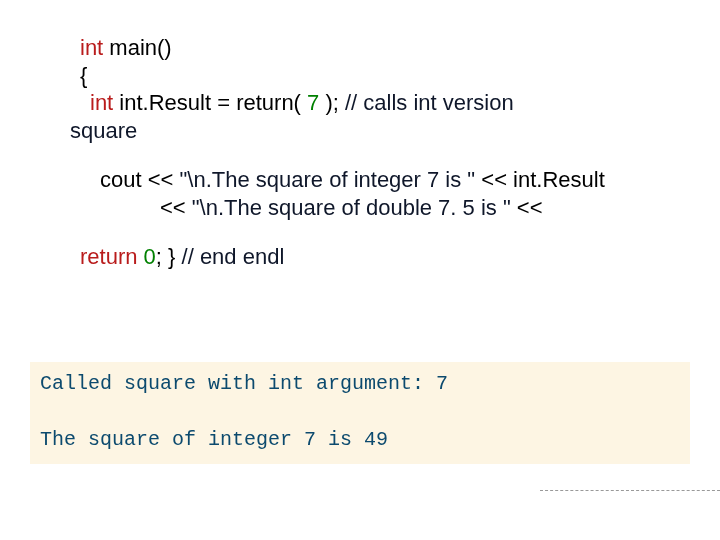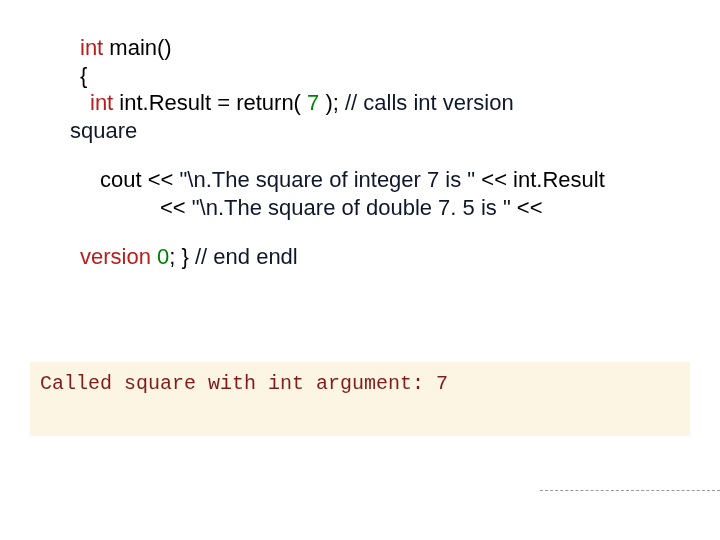--- a/index.html
+++ b/index.html
@@ -28,21 +28,21 @@
   .output-box {
     position: absolute;
     left: 30px;
     right: 30px;
     top: 362px;
     background: #fdf5e3;
     font-family: "Courier New", monospace;
     font-size: 20px;
     line-height: 1.4;
     padding: 8px 10px 10px 10px;
-    color: #7f1d1d;
+    color: #0c4a6e;
   }
   .dashes {
     position: absolute;
     right: 0;
     top: 490px;
     width: 180px;
     border-top: 1px dashed #999;
   }
   .line { white-space: pre; }
 </style>
@@ -51,21 +51,22 @@
 
 <div class="code-area">
   <div class="indent1"><span class="kw">int</span><span> main()</span></div>
   <div class="indent1"><span>{</span></div>
   <div class="indent2"><span class="kw"> int</span><span> int.Result = return( </span><span class="num">7</span><span> );         </span><span class="cm">// calls int version</span></div>
   <div style="padding-left:30px;"><span class="cm">square</span></div>
   <div style="height:22px;"></div>
   <div class="indent3"><span>cout &lt;&lt; </span><span class="cm">"\n.The square of integer 7 is "</span><span> &lt;&lt; int.Result</span></div>
   <div class="indent4"><span>&lt;&lt; </span><span class="cm">"\n.The square of double 7. 5 is "</span><span> &lt;&lt;</span></div>
   <div style="height:22px;"></div>
-  <div class="indent1"><span class="kw">version</span><span> </span><span class="num">0</span><span>; } </span><span class="cm">// end endl</span></div>
+  <div class="indent1"><span class="kw">return</span><span> </span><span class="num">0</span><span>; } </span><span class="cm">// end endl</span></div>
 </div>
 
 <div class="output-box">
   <div class="line">Called square with int argument: 7</div>
   <div class="line">&nbsp;</div>
+  <div class="line">The square of integer 7 is 49</div>
 </div>
 
 <div class="dashes"></div>
 
 </body></html>

